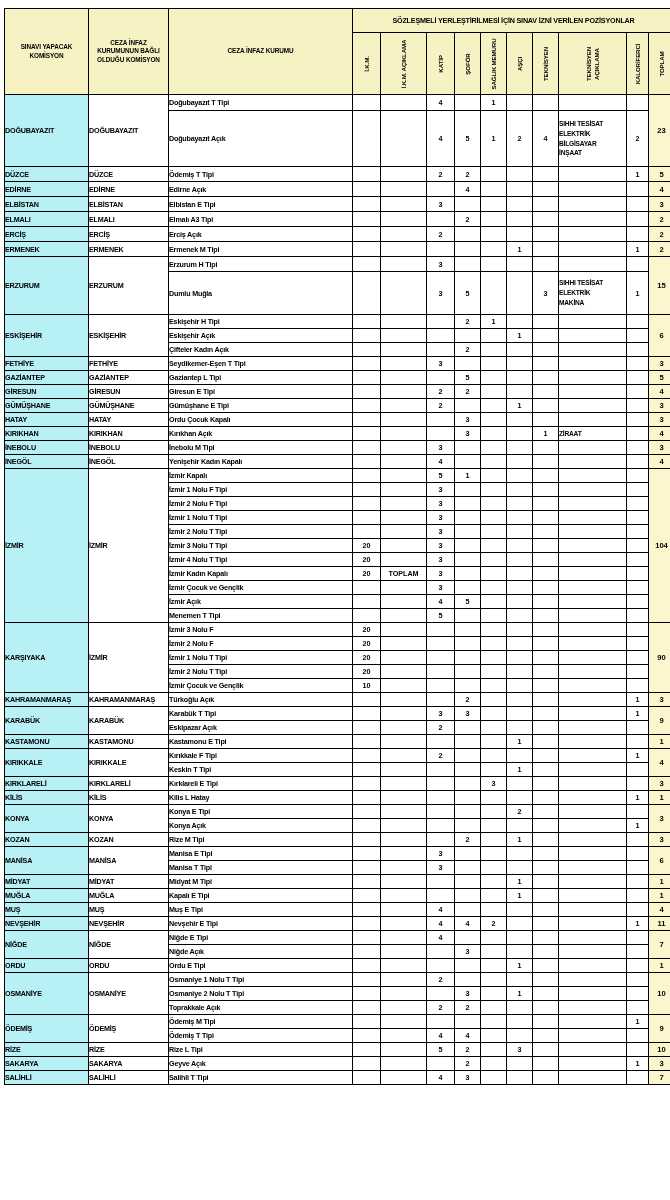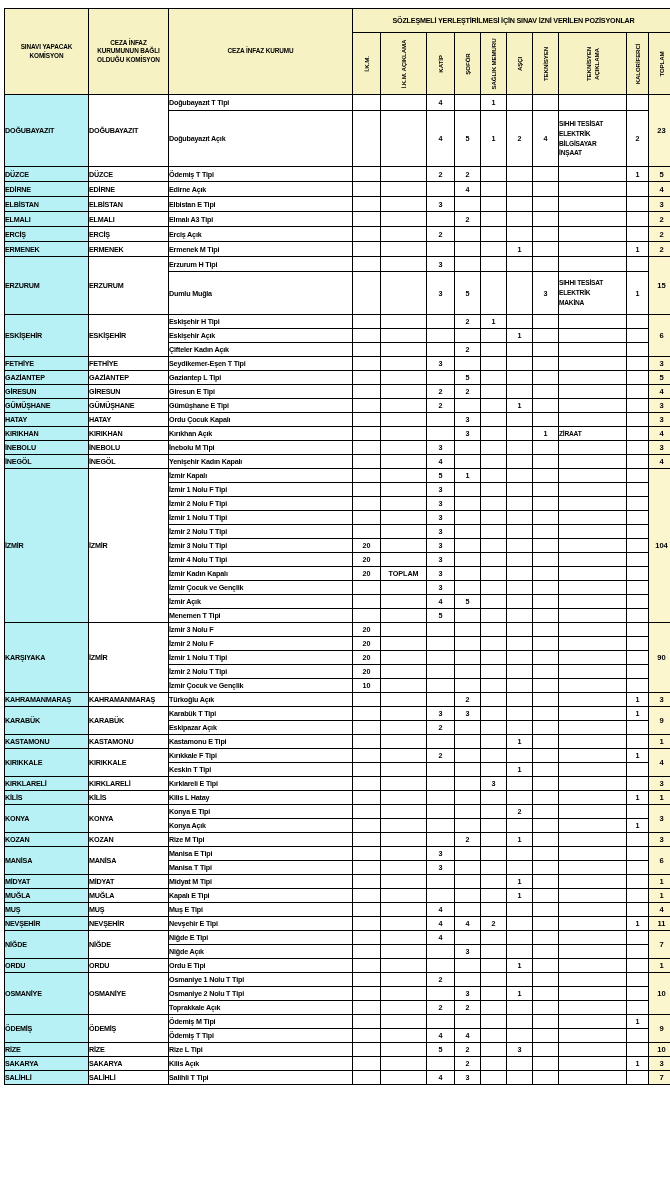--- a/index.html
+++ b/index.html
@@ -1035,21 +1035,21 @@
           <td class="c-num"></td>
           <td class="c-num">3</td>
           <td class="c-num"></td>
           <td class="c-note"></td>
           <td class="c-num"></td>
           <td class="c-toplam" rowspan="1">10</td>
         </tr>
         <tr class="row-h grp-top" style="height: 14px;">
           <td class="c-komisyon" rowspan="1">SAKARYA</td>
           <td class="c-bagli" rowspan="1">SAKARYA</td>
-          <td class="c-kurum">Kilis Açık</td>
+          <td class="c-kurum">Geyve Açık</td>
           <td class="c-num"></td>
           <td class="c-num"></td>
           <td class="c-num"></td>
           <td class="c-num">2</td>
           <td class="c-num"></td>
           <td class="c-num"></td>
           <td class="c-num"></td>
           <td class="c-note"></td>
           <td class="c-num">1</td>
           <td class="c-toplam" rowspan="1">3</td>

